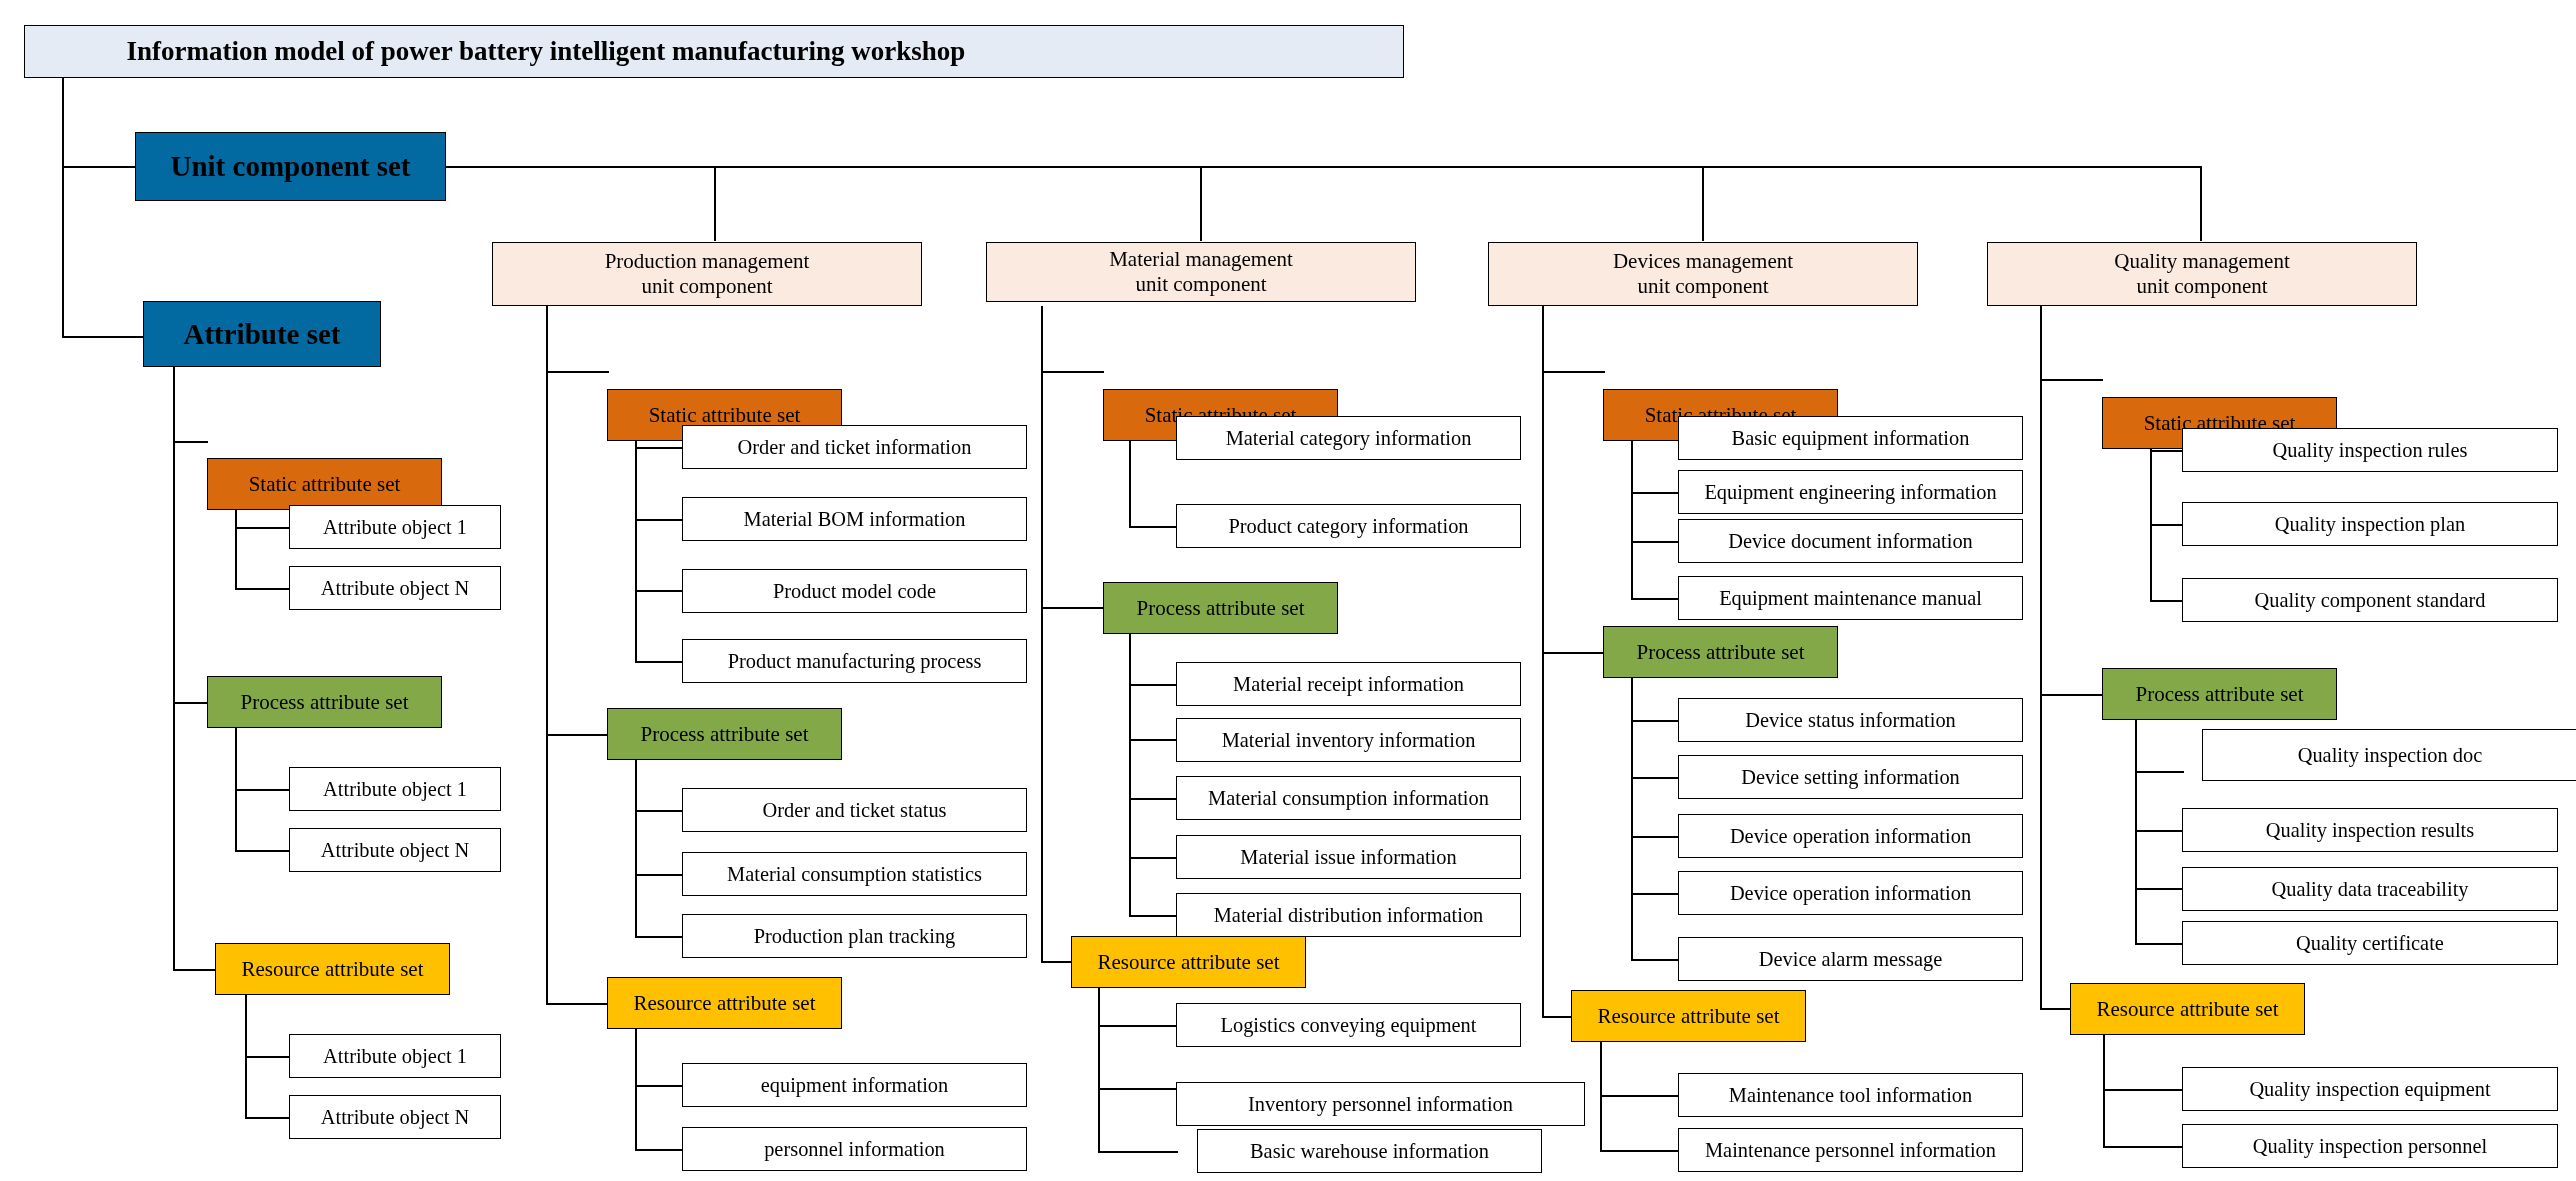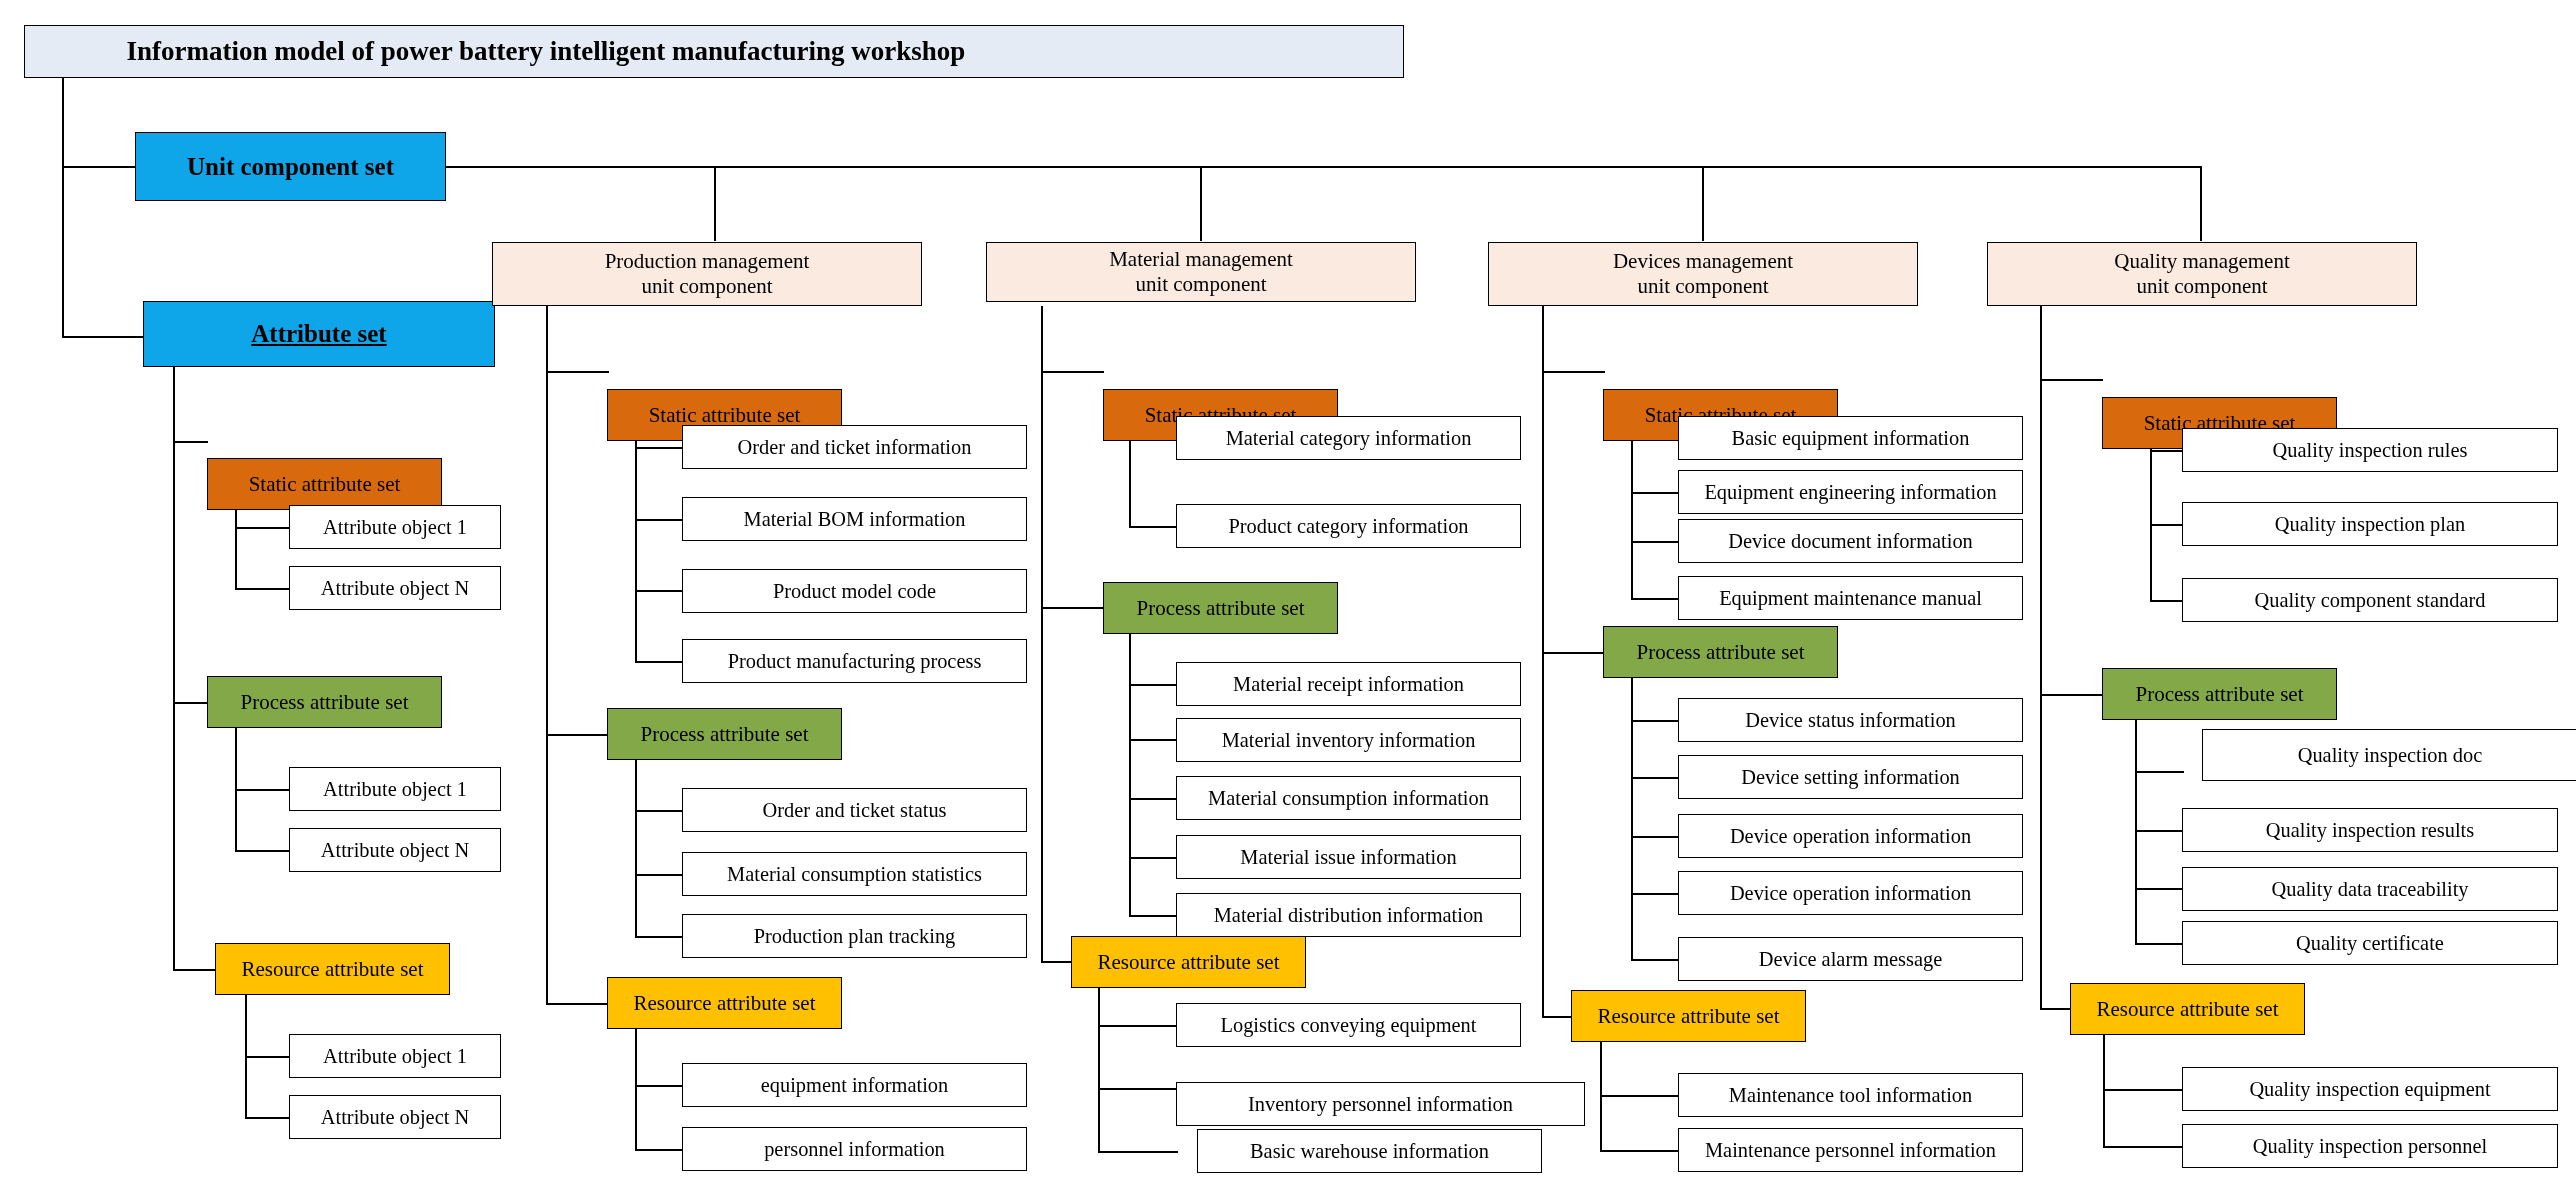--- a/index.html
+++ b/index.html
@@ -24,23 +24,23 @@
     z-index:3;
   }
   .title-box{
     background:#E4EBF5;
     font-weight:bold;
     font-size:27px;
     justify-content:flex-start;
     padding-left:102px;
   }
   .lvl1-box{
-    background:#0ea5e9;
+    background:#0369a1;
     font-weight:bold;
-    font-size:25px;
+    font-size:29px;
   }
   .unit-box{
     background:#FBEADF;
     font-weight:normal;
     font-size:21px;
   }
   .static-box{ background:#D9690D; font-size:21px;margin-top:44px; }
   .process-box{ background:#83A847; font-size:21px; }
   .resource-box{ background:#FFC000; font-size:21px; }
   .leaf-box{ background:#FFFFFF; font-size:20.4px; border-width:1.6px; }
@@ -65,21 +65,21 @@
   <div class="box lvl1-box" style="left:135px;top:132px;width:311px;height:69px;">Unit component set</div>
 
   <div class="conn h" style="left:444px;top:166px;width:1758px;"></div>
 
   <div class="conn v" style="left:714px;top:166px;height:75px;"></div>
   <div class="conn v" style="left:1200px;top:166px;height:75px;"></div>
   <div class="conn v" style="left:1702px;top:166px;height:75px;"></div>
   <div class="conn v" style="left:2200px;top:166px;height:75px;"></div>
 
   <div class="conn h" style="left:62px;top:336px;width:82px;"></div>
-  <div class="box lvl1-box" style="left:143px;top:301px;width:352px;height:66px;text-decoration:underline;">Attribute set</div>
+  <div class="box lvl1-box" style="left:143px;top:301px;width:238px;height:66px;">Attribute set</div>
 
   <div class="conn v" style="left:173px;top:365px;height:605px;"></div>
 
   <div class="conn h" style="left:173px;top:441px;width:35px;"></div>
   <div class="box static-box" style="left:207px;top:414px;width:235px;height:52px;">Static attribute set</div>
   <div class="conn v" style="left:235px;top:466px;height:124px;"></div>
   <div class="conn h" style="left:235px;top:527px;width:55px;"></div>
   <div class="box leaf-box" style="left:289px;top:505px;width:212px;height:44px;">Attribute object 1</div>
   <div class="conn h" style="left:235px;top:588px;width:55px;"></div>
   <div class="box leaf-box" style="left:289px;top:566px;width:212px;height:44px;">Attribute object N</div>

